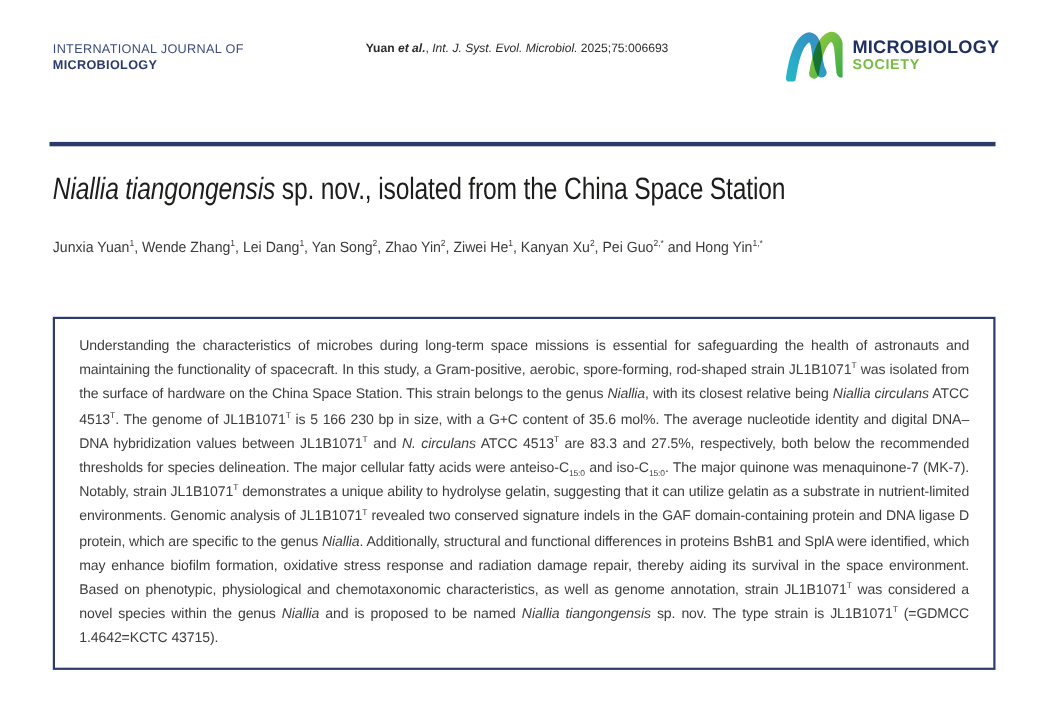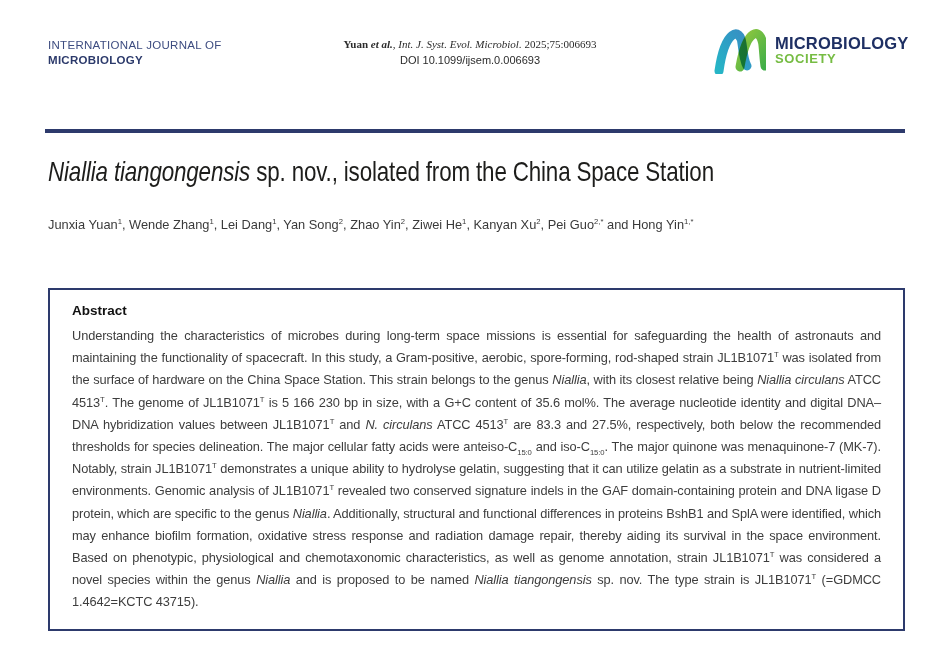--- a/index.html
+++ b/index.html
@@ -13,21 +13,21 @@
   .page { position:relative; width:761px; height:652px; background:#fff; }
 
   
   .journal-name { position:absolute; left:48px; top:38px; line-height:15px;
     font-size:11.5px; letter-spacing:0.3px; color:#2c3a6b; }
   .journal-name .jn1 { font-weight:400; color:#3d4c80; }
   .journal-name .jn2, .journal-name .jn3 { font-weight:700; }
 
   .masthead-center { position:absolute; left:253px; top:38px; width:434px; text-align:center; }
   .article-type { font-size:15px; font-weight:700; color:#1a1a1a; letter-spacing:0.2px; margin-bottom:5px; }
-  .citation-line { font-size:11px; color:#2b2b2b; margin-bottom:4px;font-family:Liberation Serif, serif; }
+  .citation-line { font-size:11px; color:#2b2b2b; margin-bottom:4px; }
   .doi-line { font-size:11px; color:#2b2b2b; }
 
   .society-logo { position:absolute; left:712px; top:26px; display:flex; align-items:center; gap:9px; }
   .logo-mark { width:54px; height:48px; display:block; }
   .logo-text-micro { font-size:16.5px; font-weight:700; color:#1e2f63; letter-spacing:0.2px; line-height:17px; }
   .logo-text-society { font-size:13px; font-weight:700; color:#76bc43; letter-spacing:0.6px; line-height:14px; }
 
   .masthead-rule { position:absolute; left:45px; top:129px; width:860px; height:4px; background:#2d3a6c; }
 
   
@@ -57,21 +57,20 @@
 
 <div class="page">
 
   <div class="journal-name">
     <div class="jn1">INTERNATIONAL JOURNAL OF</div>
     <div class="jn3">MICROBIOLOGY</div>
   </div>
 
   <div class="masthead-center">
     <div class="citation-line"><span class="seg-b">Yuan </span><span class="seg-b seg-i">et al.</span><span>, </span><span class="seg-i">Int. J. Syst. Evol. Microbiol.</span><span> 2025;75:006693</span></div>
-    <div class="doi-line">DOI 10.1099/ijsem.0.006693</div>
   </div>
 
   <div class="society-logo">
     <svg class="logo-mark" viewBox="0 0 54 48" xmlns="http://www.w3.org/2000/svg">
       <defs>
         <linearGradient id="lgTeal" x1="0" y1="1" x2="1" y2="0">
           <stop offset="0" stop-color="#26b5c6"></stop>
           <stop offset="0.6" stop-color="#2f9cc5"></stop>
           <stop offset="1" stop-color="#3a8ec2"></stop>
         </linearGradient>
@@ -89,17 +88,16 @@
     </div>
   </div>
 
   <div class="masthead-rule"></div>
 
   <h1 class="article-title"><span class="seg-i">Niallia tiangongensis</span><span> sp. nov., isolated from the China Space Station</span></h1>
 
   <div class="author-line"><span>Junxia Yuan</span><sup>1</sup><span>, Wende Zhang</span><sup>1</sup><span>, Lei Dang</span><sup>1</sup><span>, Yan Song</span><sup>2</sup><span>, Zhao Yin</span><sup>2</sup><span>, Ziwei He</span><sup>1</sup><span>, Kanyan Xu</span><sup>2</sup><span>, Pei Guo</span><sup>2,*</sup><span> and Hong Yin</span><sup>1,*</sup></div>
 
   <div class="abstract-box">
-    <div class="abstract-heading">Abstract</div>
     <div class="abstract-body"><span>Understanding the characteristics of microbes during long-term space missions is essential for safeguarding the health of astronauts and maintaining the functionality of spacecraft. In this study, a Gram-positive, aerobic, spore-forming, rod-shaped strain JL1B1071</span><sup>T</sup><span> was isolated from the surface of hardware on the China Space Station. This strain belongs to the genus </span><span class="seg-i">Niallia</span><span>, with its closest relative being </span><span class="seg-i">Niallia circulans</span><span> ATCC 4513</span><sup>T</sup><span>. The genome of JL1B1071</span><sup>T</sup><span> is 5 166 230 bp in size, with a G+C content of 35.6 mol%. The average nucleotide identity and digital DNA–DNA hybridization values between JL1B1071</span><sup>T</sup><span> and </span><span class="seg-i">N. circulans</span><span> ATCC 4513</span><sup>T</sup><span> are 83.3 and 27.5%, respectively, both below the recommended thresholds for species delineation. The major cellular fatty acids were anteiso-C</span><sub>15:0</sub><span> and iso-C</span><sub>15:0</sub><span>. The major quinone was menaquinone-7 (MK-7). Notably, strain JL1B1071</span><sup>T</sup><span> demonstrates a unique ability to hydrolyse gelatin, suggesting that it can utilize gelatin as a substrate in nutrient-limited environments. Genomic analysis of JL1B1071</span><sup>T</sup><span> revealed two conserved signature indels in the GAF domain-containing protein and DNA ligase D protein, which are specific to the genus </span><span class="seg-i">Niallia</span><span>. Additionally, structural and functional differences in proteins BshB1 and SplA were identified, which may enhance biofilm formation, oxidative stress response and radiation damage repair, thereby aiding its survival in the space environment. Based on phenotypic, physiological and chemotaxonomic characteristics, as well as genome annotation, strain JL1B1071</span><sup>T</sup><span> was considered a novel species within the genus </span><span class="seg-i">Niallia</span><span> and is proposed to be named </span><span class="seg-i">Niallia tiangongensis</span><span> sp. nov. The type strain is JL1B1071</span><sup>T</sup><span> (=GDMCC 1.4642=KCTC 43715).</span></div>
   </div>
 
 </div>
 
 </body></html>

